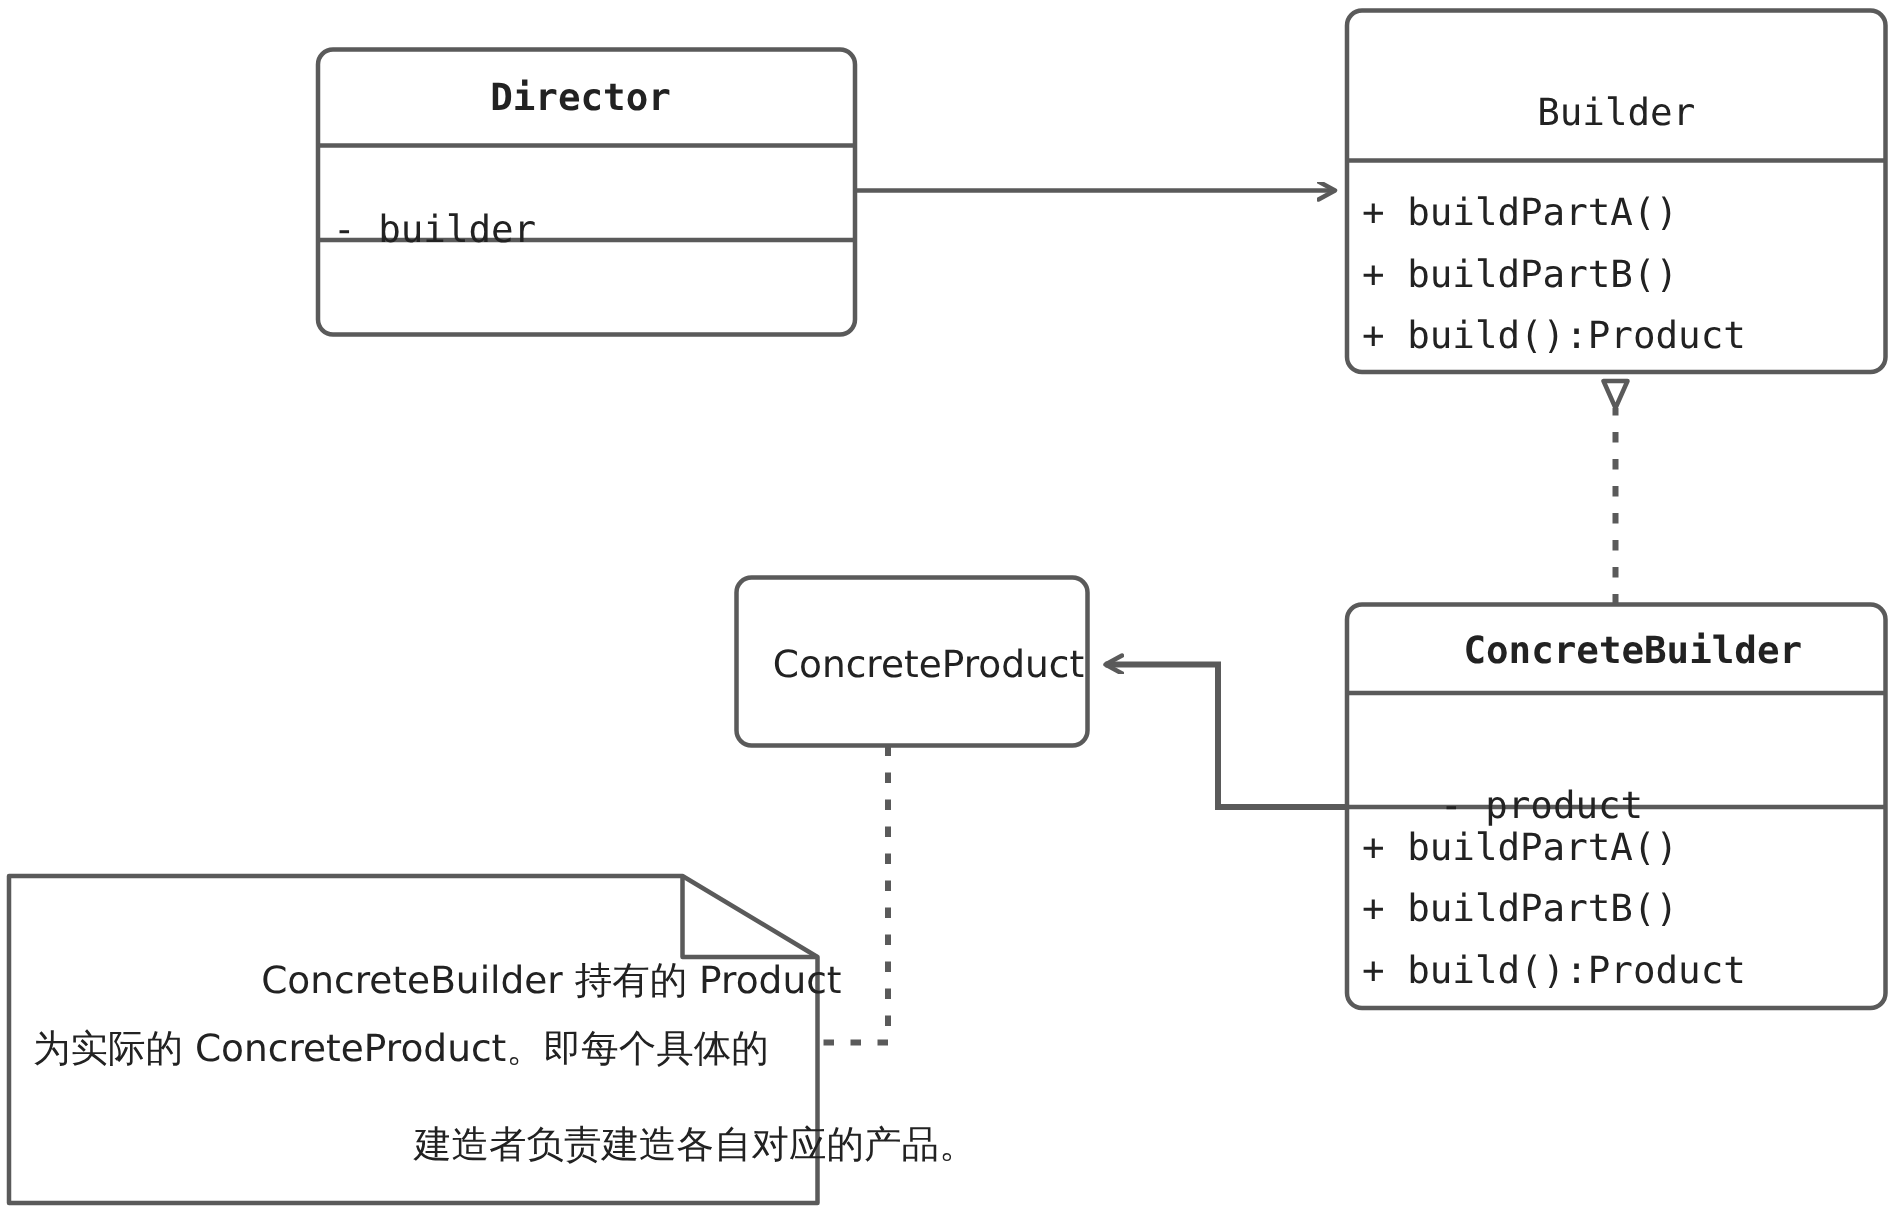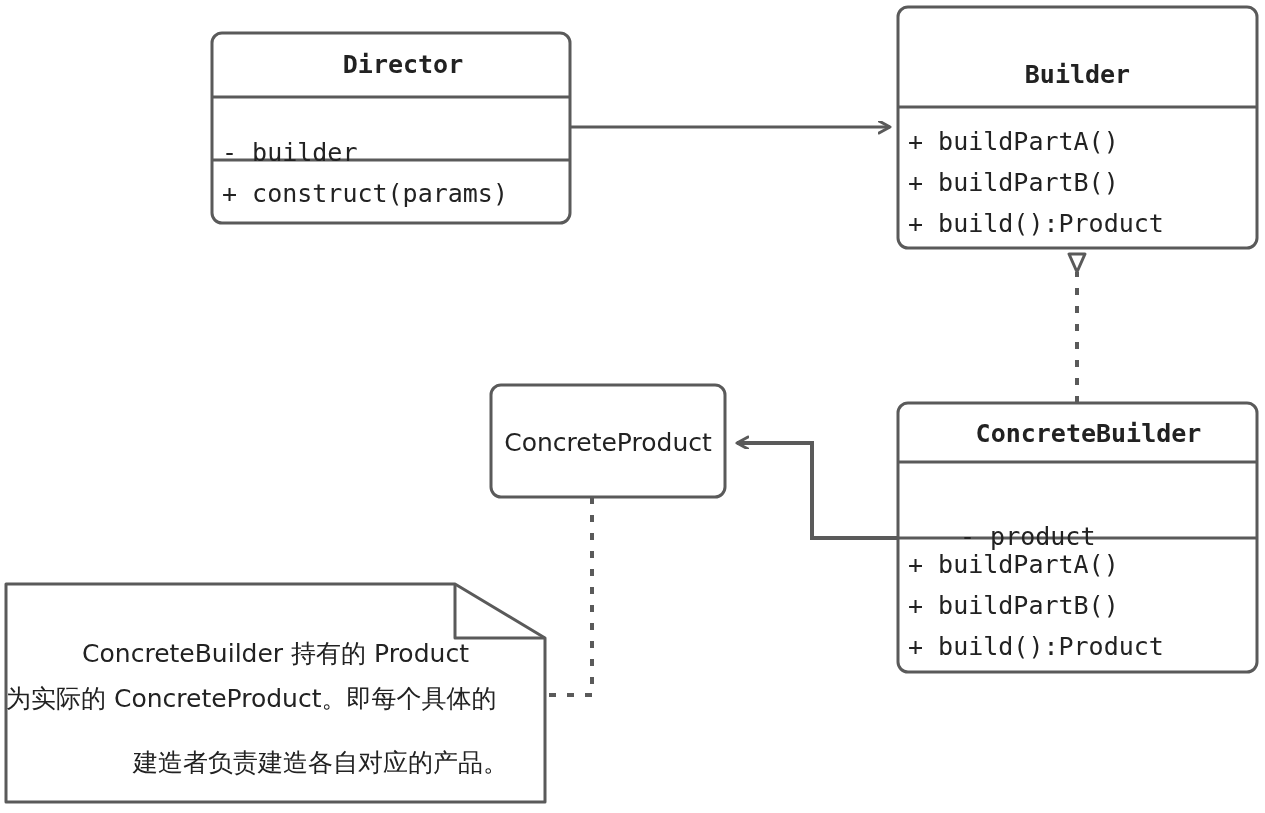--- a/index.html
+++ b/index.html
@@ -43,22 +43,23 @@
     font-family: "DejaVu Sans", sans-serif;
     font-size: 25px;
   }
   .center {
     text-align: center;
   }
   .note-line {
     font-family: "DejaVu Sans", sans-serif;
     font-size: 25px;
     color: #222222;
-    text-align: center;
+    text-align: right;
     white-space: pre;
+    padding-left: 16px;
   }
 </style>
 </head>
 <body>
 
 <div id="canvas">
 
   <svg class="layer" viewBox="0 0 1265 813">
     <defs>
       <marker id="openv" markerWidth="14" markerHeight="14" refX="12" refY="6" orient="auto" markerUnits="userSpaceOnUse">
@@ -97,34 +98,33 @@
 
     <path d="M570,127 L890,127" fill="none" stroke="#5a5a5a" stroke-width="3" marker-end="url(#openv)"></path>
 
     <path d="M1077,403 L1077,272" fill="none" stroke="#5a5a5a" stroke-width="4" stroke-dasharray="7 11" marker-end="url(#hollowtri)"></path>
 
     <path d="M898,538 L812,538 L812,443 L737,443" fill="none" stroke="#5a5a5a" stroke-width="4" stroke-linejoin="miter" marker-end="url(#openv)"></path>
 
     <path d="M592,497 L592,695 L545,695" fill="none" stroke="#5a5a5a" stroke-width="4" stroke-dasharray="7 11"></path>
   </svg>
 
-  <div class="txt mono-b center" style="left:224px; top:52px; width:358px;">Director</div>
+  <div class="txt mono-b center" style="left:208px; top:52px; width:358px;">Director</div>
   <div class="txt mono" style="left:222px; top:116px;margin-top:24px;">- builder</div>
-  <div class="txt mono" style="left:222px; top:181px;">+ construct(params)</div>
 
-  <div class="txt mono center" style="left:898px; top:62px; width:359px;font-weight:bold;">Builder</div>
+  <div class="txt mono center" style="left:898px; top:62px; width:359px;">Builder</div>
   <div class="txt mono" style="left:908px; top:129px;">+ buildPartA()</div>
   <div class="txt mono" style="left:908px; top:170px;">+ buildPartB()</div>
   <div class="txt mono" style="left:908px; top:211px;">+ build():Product</div>
 
   <div class="txt mono-b center" style="left:898px; top:421px; width:381px;">ConcreteBuilder</div>
   <div class="txt mono" style="left:960px; top:488px;margin-top:36px;">- product</div>
   <div class="txt mono" style="left:908px; top:552px;">+ buildPartA()</div>
   <div class="txt mono" style="left:908px; top:593px;">+ buildPartB()</div>
   <div class="txt mono" style="left:908px; top:634px;">+ build():Product</div>
 
-  <div class="txt sans center" style="left:491px; top:430px; width:234px;">ConcreteProduct</div>
+  <div class="txt sans center" style="left:491px; top:430px; width:234px;padding-left:11px;">ConcreteProduct</div>
 
   <div class="note-line" style="position:absolute; left:6px; top:637px; width:539px;">ConcreteBuilder 持有的 Product</div>
   <div class="note-line" style="position:absolute; left:6px; top:682px; width:452px;">为实际的 ConcreteProduct。即每个具体的</div>
   <div class="note-line" style="position:absolute; left:6px; top:746px; width:629px;">建造者负责建造各自对应的产品。</div>
 
 </div>
 
 </body></html>

